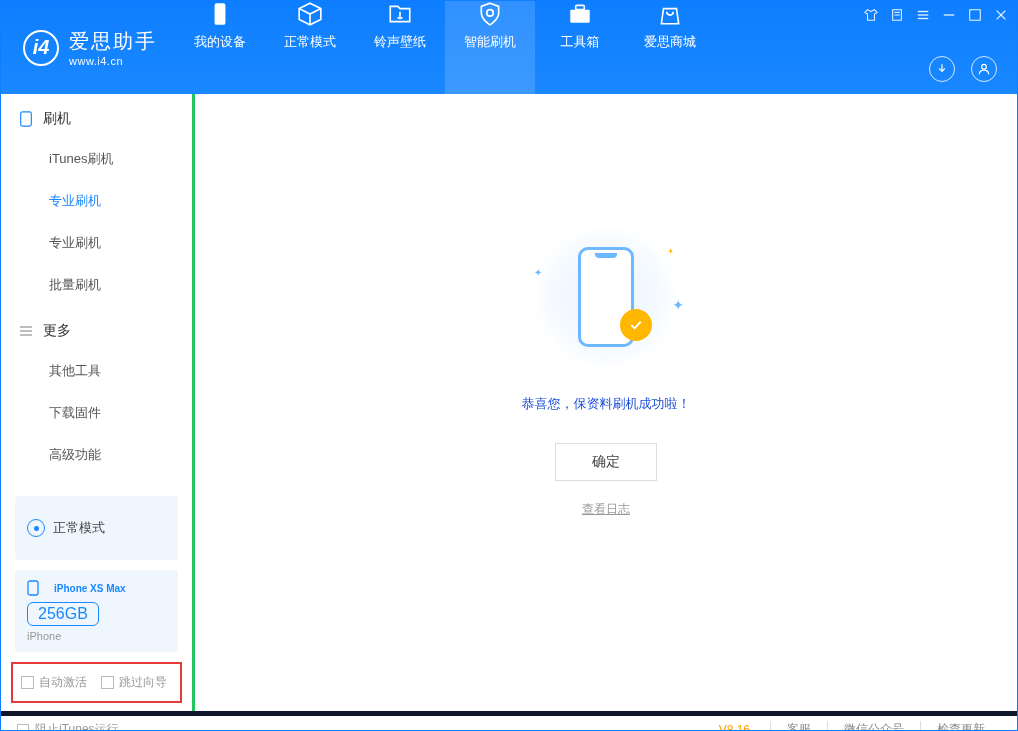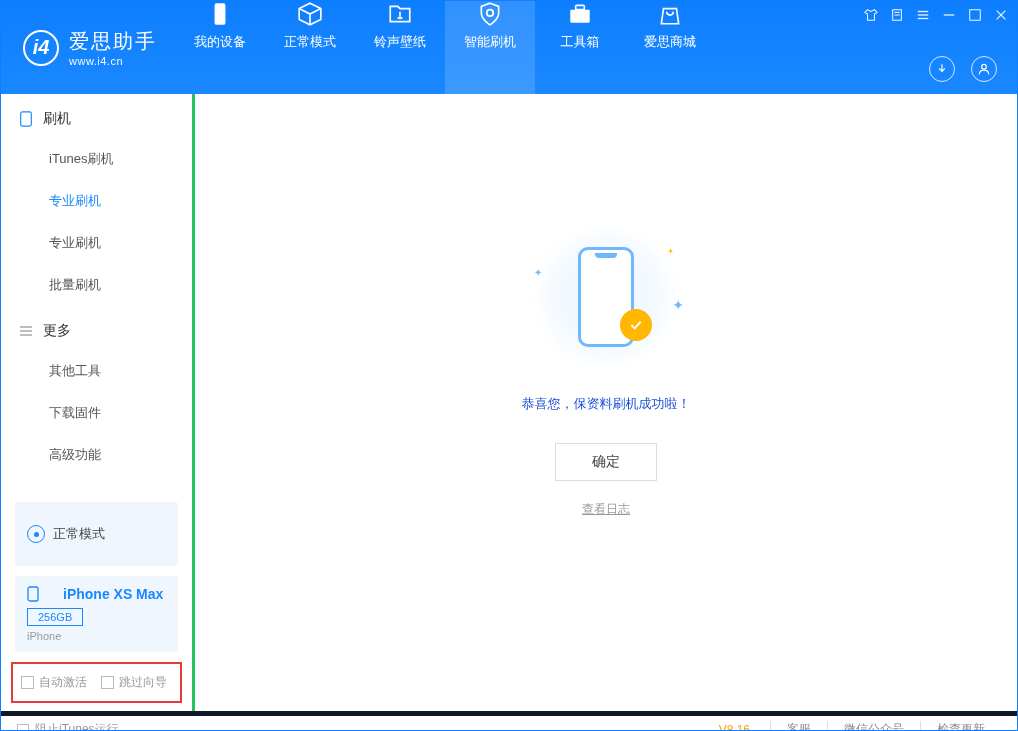--- a/index.html
+++ b/index.html
@@ -33,22 +33,22 @@
 .side-section-title svg { width: 14px; height: 16px; }
 .side-item { padding: 12px 18px 12px 48px; font-size: 13px; color: #555; cursor: pointer; }
 .side-item.active { color: #1a88ff; }
 
 .sidebar-bottom { margin-top: auto; }
 .mode-box { margin: 10px 14px; background: #f0f6fd; border-radius: 3px; padding: 23px 12px; display: flex; align-items: center; gap: 8px; font-size: 13px; color: #444; }
 .mode-box .mode-icon { width: 18px; height: 18px; border: 1.5px solid #1a88ff; border-radius: 50%; display: flex; align-items: center; justify-content: center; }
 .mode-box .mode-icon::before { content: ''; width: 5px; height: 5px; background: #1a88ff; border-radius: 50%; }
 
 .device-box { margin: 0 14px 10px; background: #f0f6fd; border-radius: 3px; padding: 10px 12px; }
-.device-name { color: #1a88ff; font-size: 14px; font-weight: 600; display: flex; align-items: center; gap: 24px; }
-.device-badge { display: inline-block; margin-top: 6px; padding: 2px 10px; border: 1px solid #1a88ff; border-radius: 0; font-size: 11px; color: #1a88ff; }
+.device-name { color: #1a88ff; font-size: 10px; font-weight: 600; display: flex; align-items: center; gap: 15px; }
+.device-badge { display: inline-block; margin-top: 6px; padding: 2px 10px; border: 1px solid #1a88ff; border-radius: 6px; font-size: 16px; color: #1a88ff; }
 .device-type { font-size: 11px; color: #999; margin-top: 4px; }
 
 .highlight-box { border: 2px solid #e43a3a; margin: 0 10px 8px; padding: 10px 8px; display: flex; gap: 14px; align-items: center; }
 .checkbox-item { display: flex; align-items: center; gap: 5px; font-size: 12px; color: #999; cursor: pointer; }
 .checkbox-item .cb { width: 13px; height: 13px; border: 1px solid #bbb; background: #fff; }
 
 
 .main { flex: 1; display: flex; flex-direction: column; align-items: center; justify-content: center; padding-bottom: 60px; }
 .phone-illustration { position: relative; width: 160px; height: 140px; margin-bottom: 28px; }
 .phone-glow { position: absolute; inset: 0; background: radial-gradient(circle at center, #e8f2ff 0%, #f5faff 50%, transparent 70%); border-radius: 50%; }

